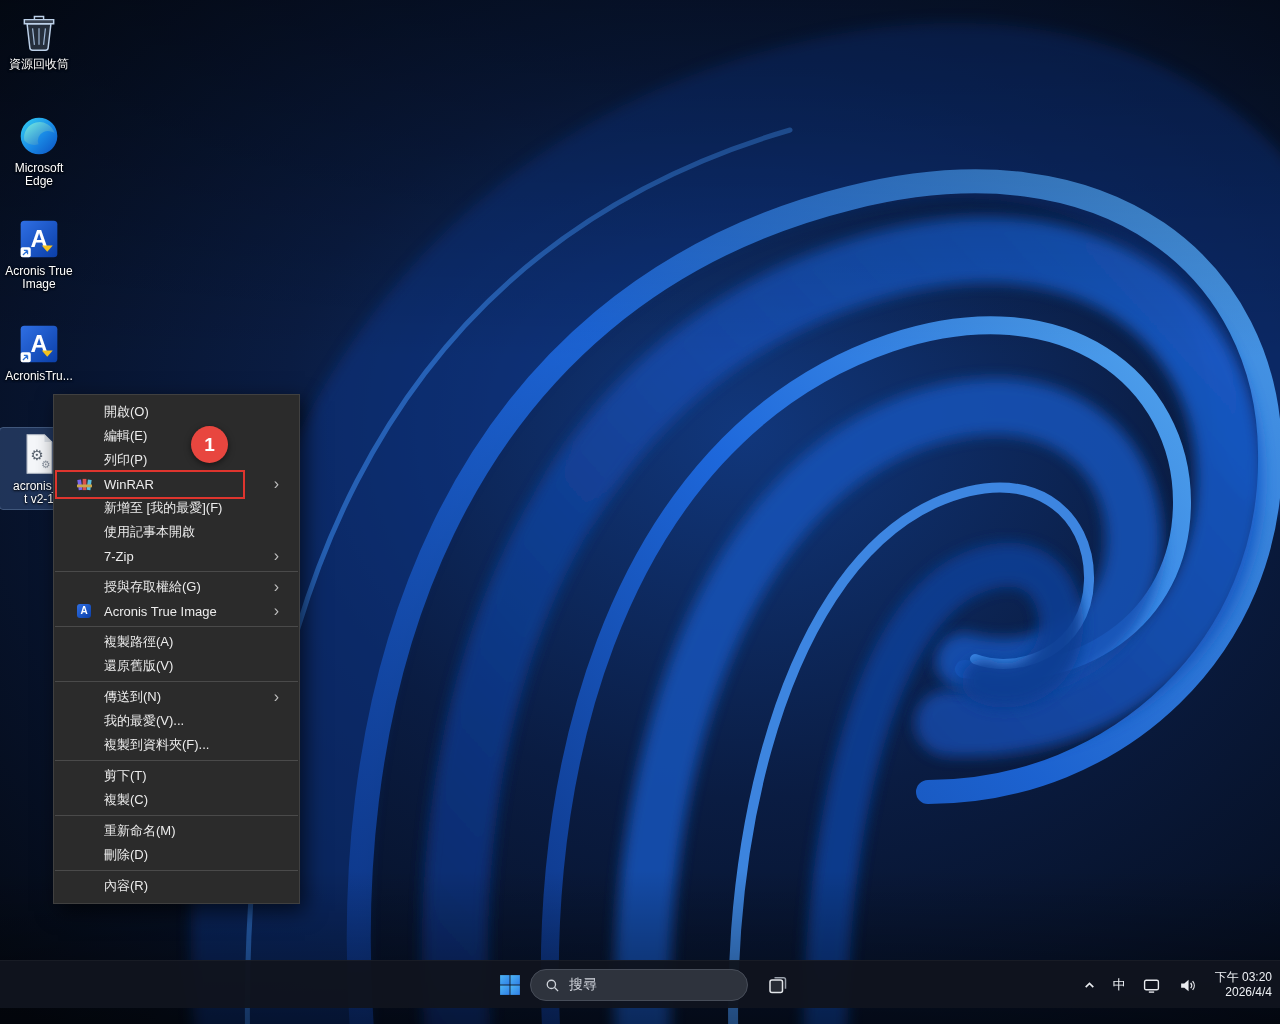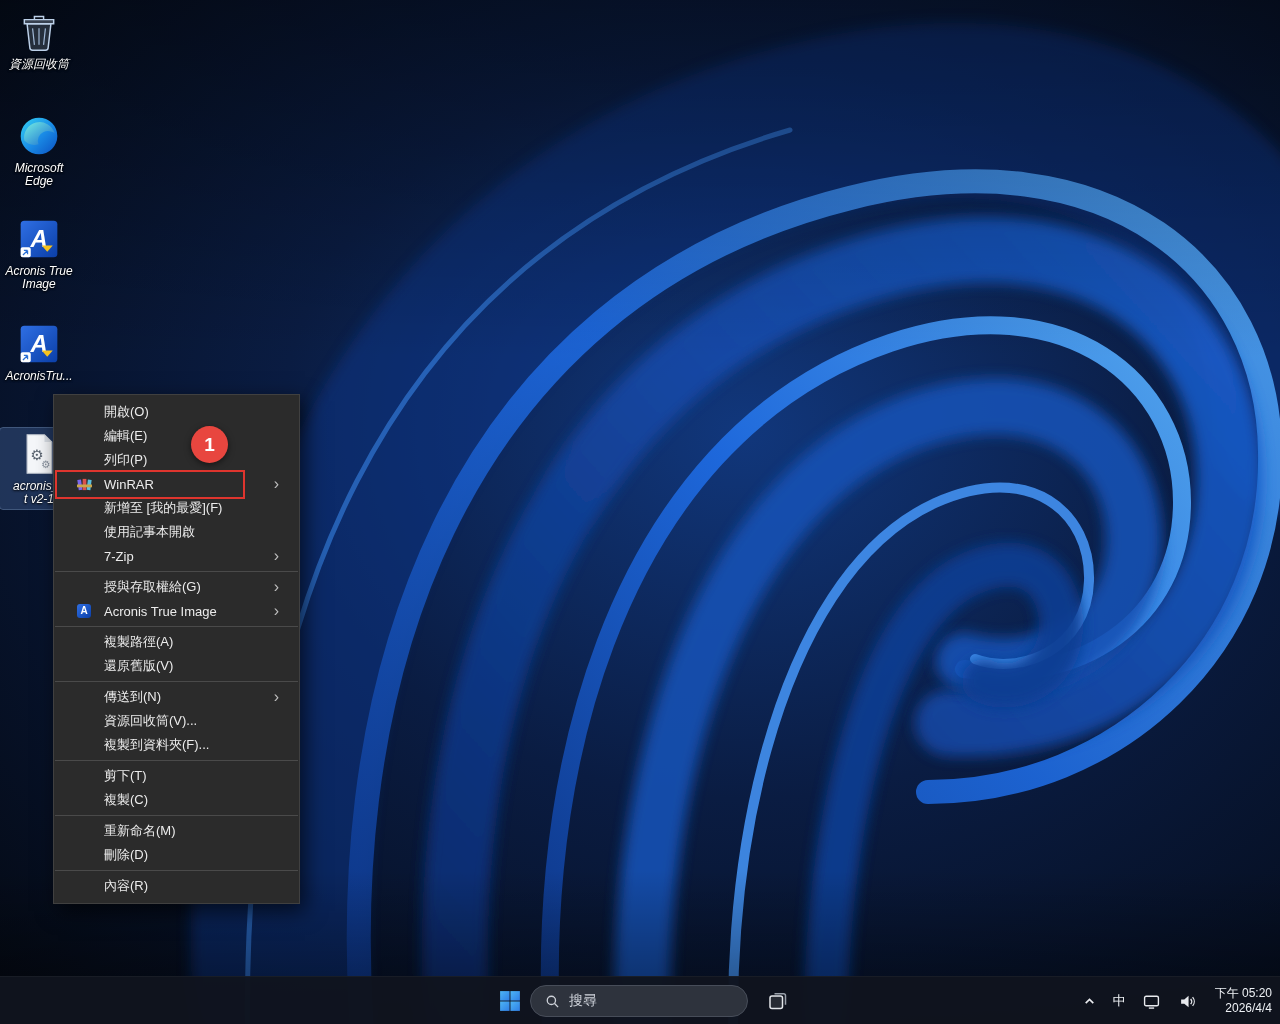--- a/index.html
+++ b/index.html
@@ -9,21 +9,21 @@
     font-family:"Liberation Sans","DejaVu Sans",sans-serif;
     -webkit-font-smoothing:antialiased;
   }
   .wallpaper{position:absolute;inset:0;z-index:0;}
   .wallpaper svg{display:block;}
 
   
   .tile{
     position:absolute;left:0;width:78px;z-index:2;
     display:flex;flex-direction:column;align-items:center;gap:3px;
-    padding:3px 0;border-radius:3px;font-style:italic;
+    padding:3px 0;border-radius:3px;
   }
   .tile-selected{background:rgba(96,140,210,.28);outline:1px solid rgba(150,190,245,.4);}
   .tile .ticon{width:46px;height:46px;display:flex;align-items:center;justify-content:center;}
   .tile .tlabel{
     font-size:12px;line-height:13px;color:#fff;text-align:center;
     text-shadow:0 1px 2px rgba(0,0,0,.9), 0 0 3px rgba(0,0,0,.7);
     white-space:pre-line;max-width:78px;
   }
 
   
@@ -57,21 +57,21 @@
   }
   .step-circle{
     position:absolute;left:191px;top:426px;width:37px;height:37px;border-radius:50%;
     background:#e8463f;box-shadow:0 2px 6px rgba(0,0,0,.5);z-index:12;
     display:flex;align-items:center;justify-content:center;
     color:#fff;font-size:19px;font-weight:bold;
   }
 
   
   .taskbar{
-    position:absolute;left:0;bottom:0;width:1280px;height:48px;z-index:20;
+    position:absolute;left:0;bottom:16px;width:1280px;height:48px;z-index:20;
     background:rgba(16,20,30,.96);
     border-top:1px solid rgba(255,255,255,.04);box-sizing:border-box;
   }
   .tb-btn{
     position:absolute;top:4px;width:40px;height:40px;border-radius:5px;
     display:flex;align-items:center;justify-content:center;
   }
   .start-button{left:490px;}
   .taskview-button{left:758px;}
   .search-box{
@@ -286,21 +286,21 @@
 
   <div class="menu-separator"></div>
 
   <div class="menu-item">
     <span class="mi-icon"></span>
     <span class="mi-label">傳送到(N)</span>
     <span class="mi-chevron">›</span>
   </div>
   <div class="menu-item">
     <span class="mi-icon"></span>
-    <span class="mi-label">資源回收筒(V)...</span>
+    <span class="mi-label">我的最愛(V)...</span>
   </div>
   <div class="menu-item">
     <span class="mi-icon"></span>
     <span class="mi-label">複製到資料夾(F)...</span>
   </div>
 
   <div class="menu-separator"></div>
 
   <div class="menu-item">
     <span class="mi-icon"></span>
@@ -383,17 +383,17 @@
       </svg>
     </span>
     <span class="tray-icon">
       <svg viewBox="0 0 16 16" width="17" height="17">
         <path d="M2 6 h3 l4 -3.5 v11 L5 10 H2 z" fill="#e8eaee"></path>
         <path d="M11 5.5 a4 4 0 0 1 0 5" stroke="#e8eaee" stroke-width="1.2" fill="none"></path>
         <path d="M12.8 3.8 a6.5 6.5 0 0 1 0 8.4" stroke="#e8eaee" stroke-width="1.2" fill="none"></path>
       </svg>
     </span>
     <span class="clock">
-      <span>下午 05:20</span>
+      <span>下午 03:20</span>
       <span>2026/4/4</span>
     </span>
   </div>
 </div>
 
 </body></html>

